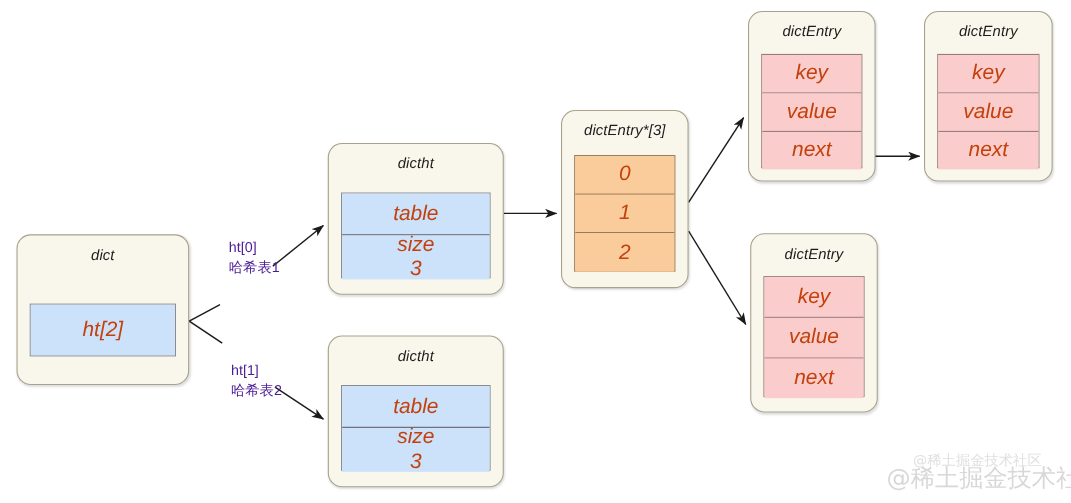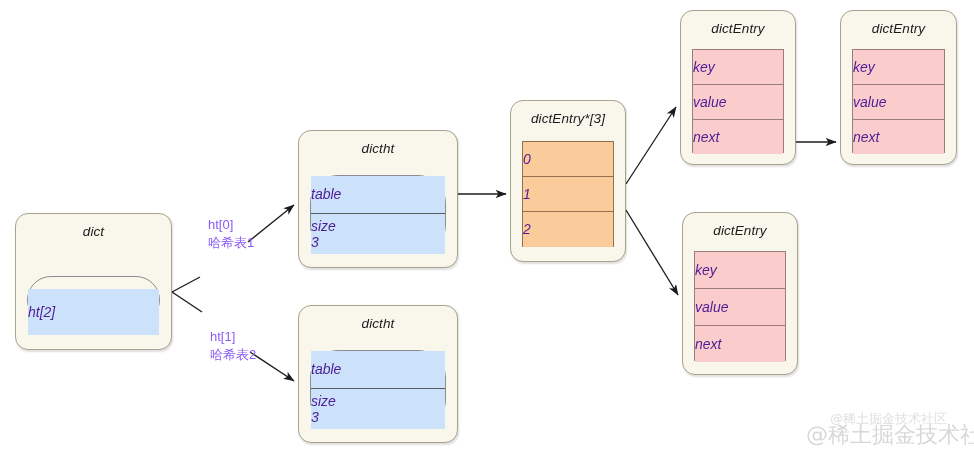--- a/index.html
+++ b/index.html
@@ -48,41 +48,41 @@
     position: absolute;
     left: 11px;
     right: 11px;
     box-sizing: border-box;
     border: 1.1px solid #8d7f7f;
   }
   .field {
     box-sizing: border-box;
     display: flex;
     flex-direction: column;
-    align-items: flex-start;
+    align-items: center;
     justify-content: center;
-    font-size: 14px;
-    color: #4c1d95;
+    font-size: 19px;
+    color: #c2410c;
     line-height: 1.15;
     border-bottom: 1.1px solid #58585f;
   }
   .field:last-child { border-bottom: none; }
   .fld-blue  { background: #cce2fb; }
   .fld-orange{ background: #fbcc9b; }
   .fld-pink  { background: #fbcccc; }
-  .fields.blue   { border-color: #8b8b93; border-radius: 28px; }
+  .fields.blue   { border-color: #8b8b93; }
   .fields.orange { border-color: #96704a; }
   .fields.orange .field { border-bottom-color: #96704a; }
   .fields.pink   { border-color: #9b7c7c; }
   .fields.pink .field { border-bottom-color: #9b7c7c; }
 
   .edge-label {
     position: absolute;
     font-size: 13px;
-    color: #8b5cf6;
+    color: #4c1d95;
     line-height: 1.35;
     text-align: left;
     white-space: nowrap;
     z-index: 3;
   }
   .watermark {
     position: absolute;
     color: #d8d8d8;
     z-index: 4;
     white-space: nowrap;
@@ -113,21 +113,21 @@
     <path d="M626,184 L676,107" stroke="#1b1b1b" stroke-width="1.3" fill="none" marker-end="url(#arw)"></path>
 
     <path d="M626,210 L678,295" stroke="#1b1b1b" stroke-width="1.3" fill="none" marker-end="url(#arw)"></path>
 
     <path d="M795,142 L836,142" stroke="#1b1b1b" stroke-width="1.3" fill="none" marker-end="url(#arw)"></path>
   </svg>
 
   <div class="node" style="left:15px; top:213px; width:157px; height:137px;">
     <div class="node-title">dict</div>
     <div class="fields blue" style="top:62px; height:48px;">
-      <div class="field fld-blue" style="height:100%;margin-top:12px;">
+      <div class="field fld-blue" style="height:100%;">
         <span>ht[2]</span>
       </div>
     </div>
   </div>
 
   <div class="node" style="left:298px; top:130px; width:160px; height:138px;">
     <div class="node-title">dictht</div>
     <div class="fields blue" style="top:44px; height:78px;">
       <div class="field fld-blue" style="height:38px;">
         <span>table</span>

